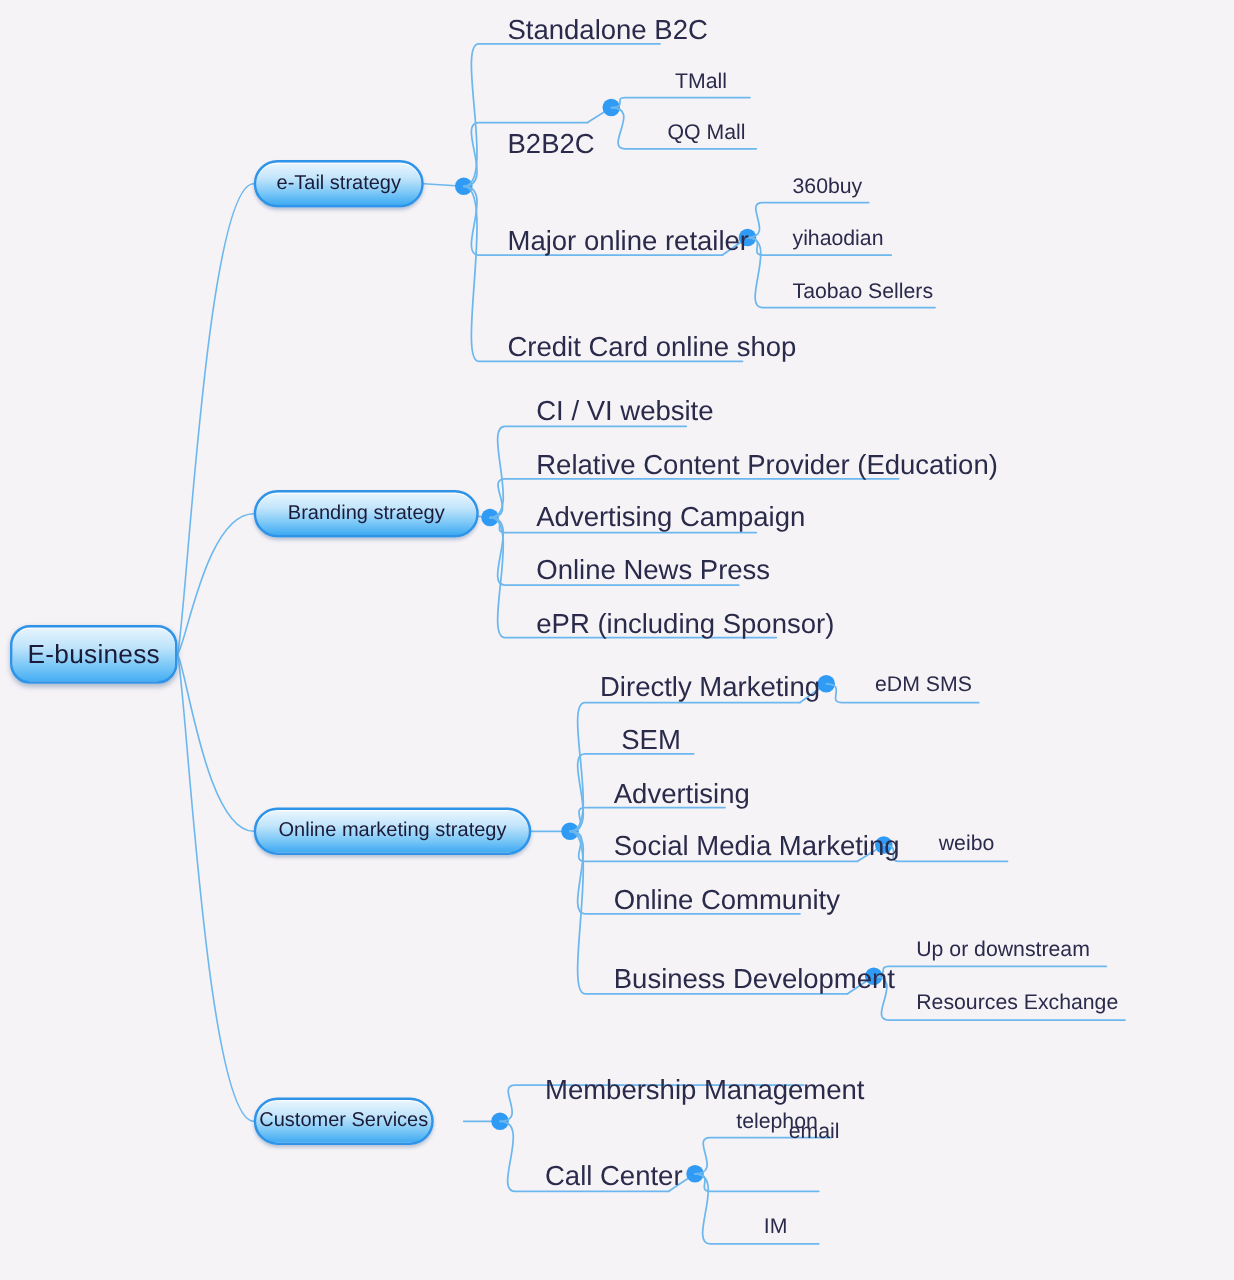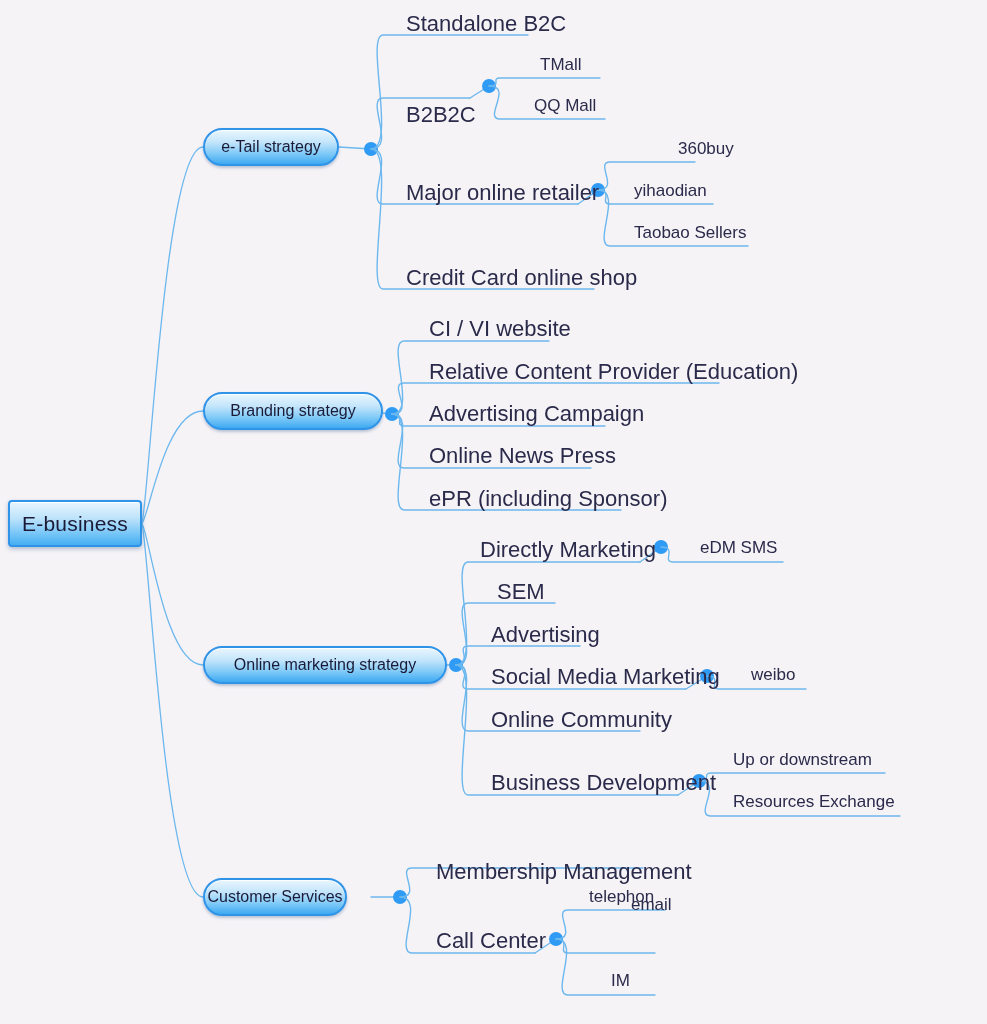--- a/index.html
+++ b/index.html
@@ -35,21 +35,21 @@
     display: flex;
     align-items: center;
     justify-content: center;
     box-sizing: border-box;
     color: #1b1b38;
     white-space: nowrap;
     user-select: none;
   }
   .node-root {
     border: 2px solid #2f93e8;
-    border-radius: 4px;
+    border-radius: 16px;
     background: linear-gradient(180deg, #e8f5fe 0%, #bde3fb 38%, #79c7f7 72%, #46aef3 100%);
     box-shadow: 0 2px 4px rgba(40,80,130,.35), inset 0 1px 0 rgba(255,255,255,.85);
     font-size: 21px;
     letter-spacing: .2px;
   }
   .node-branch {
     border: 2px solid #2f93e8;
     border-radius: 999px;
     background: linear-gradient(180deg, #eaf6fe 0%, #c3e5fb 36%, #7ec9f7 70%, #3faaf2 100%);
     box-shadow: 0 2px 3px rgba(40,80,130,.3), inset 0 1px 0 rgba(255,255,255,.8);
@@ -126,31 +126,31 @@
       <path d="M 556 939 C 582 939, 549.8 995, 568 995 L 655 995" fill="none" stroke="#6cb8ee" stroke-width="1.4" stroke-linecap="round"></path>
     </svg>
   <div id="node-layer">
       <div class="node-box node-root" style="left: 8px; top: 500px; width: 134px; height: 47px;">E-business</div>
       <div class="node-box node-branch" style="left: 203px; top: 128px; width: 136px; height: 38px;">e-Tail strategy</div>
       <div class="leaf-label leaf-l2" style="left: 406px; top: 13px;">Standalone B2C</div>
       <div class="leaf-label leaf-l2" style="left: 406px; top: 76px; margin-top: 28px;">B2B2C</div>
       <div class="leaf-label leaf-l3" style="left: 540px; top: 56px;">TMall</div>
       <div class="leaf-label leaf-l3" style="left: 534px; top: 97px;">QQ Mall</div>
       <div class="leaf-label leaf-l2" style="left: 406px; top: 182px;">Major online retailer</div>
-      <div class="leaf-label leaf-l3" style="left: 634px; top: 140px; margin-left: 44px;">360buy</div>
+      <div class="leaf-label leaf-l3" style="left: 634px; top: 140px;">360buy</div>
       <div class="leaf-label leaf-l3" style="left: 634px; top: 182px;">yihaodian</div>
       <div class="leaf-label leaf-l3" style="left: 634px; top: 224px;">Taobao Sellers</div>
       <div class="leaf-label leaf-l2" style="left: 406px; top: 267px;">Credit Card online shop</div>
       <div class="node-box node-branch" style="left: 203px; top: 392px; width: 180px; height: 38px;">Branding strategy</div>
       <div class="leaf-label leaf-l2" style="left: 429px; top: 318px;">CI / VI website</div>
       <div class="leaf-label leaf-l2" style="left: 429px; top: 361px;">Relative Content Provider (Education)</div>
       <div class="leaf-label leaf-l2" style="left: 429px; top: 403px;">Advertising Campaign</div>
       <div class="leaf-label leaf-l2" style="left: 429px; top: 445px;">Online News Press</div>
       <div class="leaf-label leaf-l2" style="left: 429px; top: 488px;">ePR (including Sponsor)</div>
-      <div class="node-box node-branch" style="left: 203px; top: 646px; width: 244px; height: 38px;">Online marketing strategy</div>
+      <div class="node-box node-branch" style="left: 203px; top: 646px; width: 222px; height: 38px;">Online marketing strategy</div>
       <div class="leaf-label leaf-l2" style="left: 480px; top: 539px;">Directly Marketing</div>
       <div class="leaf-label leaf-l3" style="left: 700px; top: 539px;">eDM SMS</div>
       <div class="leaf-label leaf-l2" style="left: 497px; top: 581px;">SEM</div>
       <div class="leaf-label leaf-l2" style="left: 491px; top: 624px;">Advertising</div>
       <div class="leaf-label leaf-l2" style="left: 491px; top: 666px;">Social Media Marketing</div>
       <div class="leaf-label leaf-l3" style="left: 751px; top: 666px;">weibo</div>
       <div class="leaf-label leaf-l2" style="left: 491px; top: 709px;">Online Community</div>
       <div class="leaf-label leaf-l2" style="left: 491px; top: 772px;">Business Development</div>
       <div class="leaf-label leaf-l3" style="left: 733px; top: 751px;">Up or downstream</div>
       <div class="leaf-label leaf-l3" style="left: 733px; top: 793px;">Resources Exchange</div>

